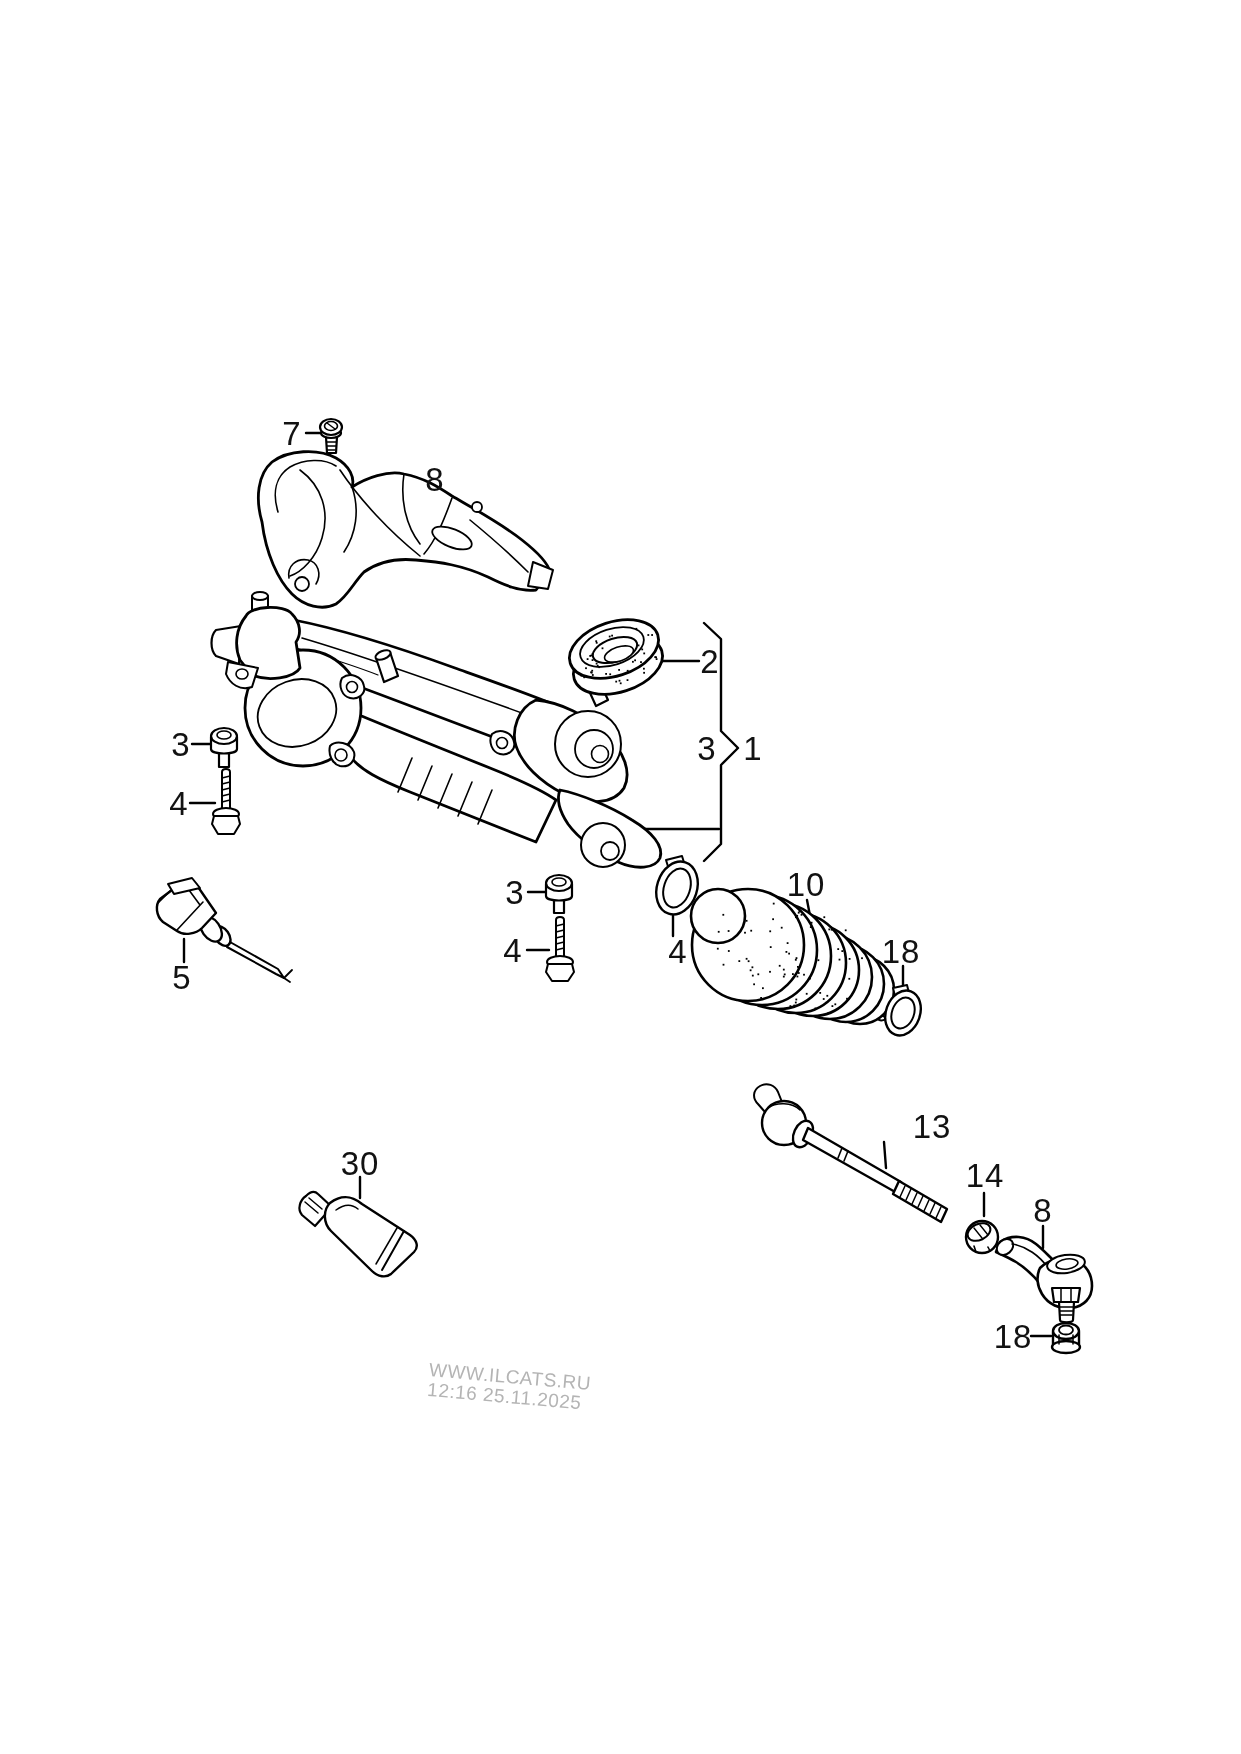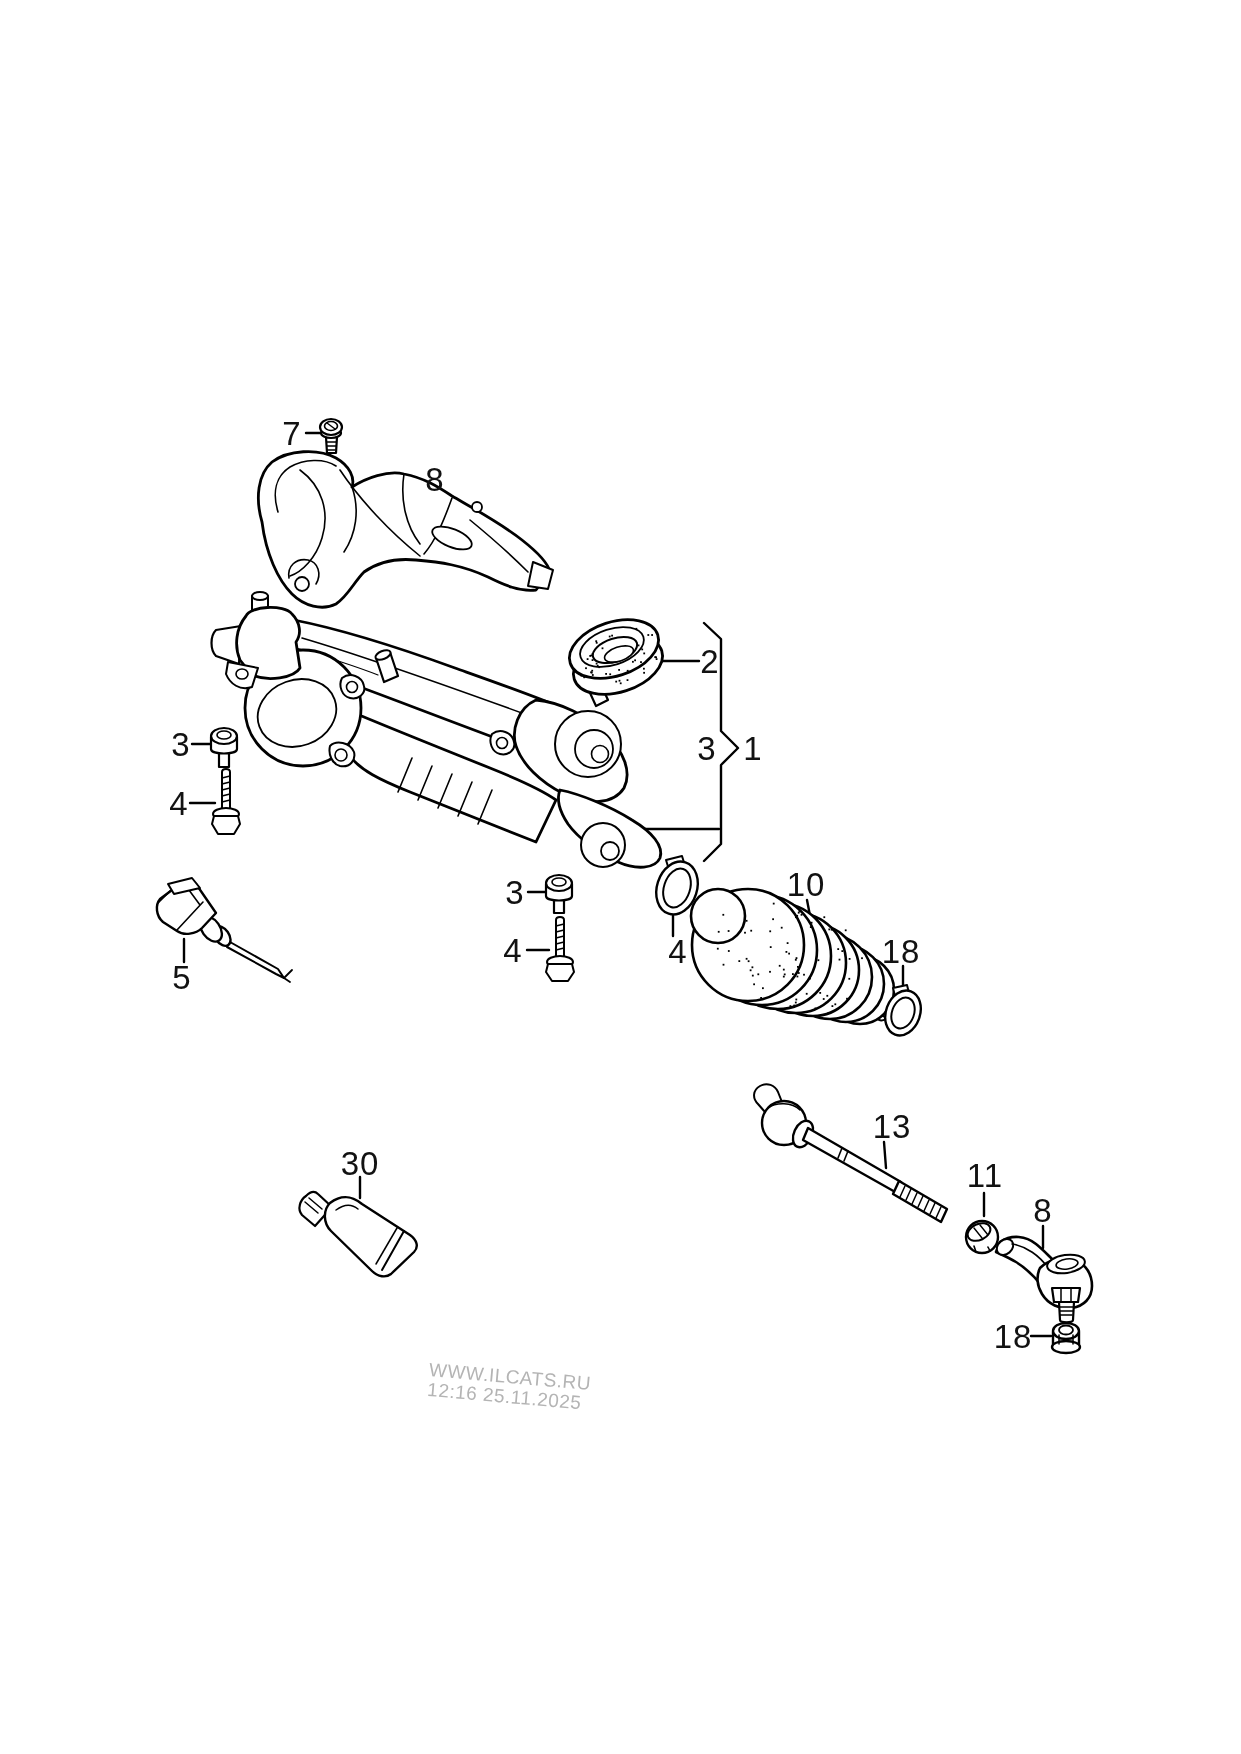--- a/index.html
+++ b/index.html
@@ -430,22 +430,22 @@
   <div class="callout" style="left:707px;top:748px">3</div>
   <div class="callout" style="left:753px;top:748px">1</div>
   <div class="callout" style="left:181px;top:744px">3</div>
   <div class="callout" style="left:179px;top:803px">4</div>
   <div class="callout" style="left:515px;top:892px">3</div>
   <div class="callout" style="left:513px;top:950px">4</div>
   <div class="callout" style="left:182px;top:977px">5</div>
   <div class="callout" style="left:678px;top:951px">4</div>
   <div class="callout" style="left:806px;top:884px">10</div>
   <div class="callout" style="left:901px;top:951px">18</div>
-  <div class="callout" style="left:892px;top:1126px">13</div>
-  <div class="callout" style="left:985px;top:1175px">11</div>
+  <div class="callout" style="left:932px;top:1126px">13</div>
+  <div class="callout" style="left:985px;top:1175px">14</div>
   <div class="callout" style="left:1043px;top:1210px">8</div>
   <div class="callout" style="left:1013px;top:1336px">18</div>
   <div class="callout" style="left:360px;top:1163px">30</div>
 
   <div class="watermark">
     <div>WWW.ILCATS.RU</div>
     <div>12:16 25.11.2025</div>
   </div>
 
 </div>

